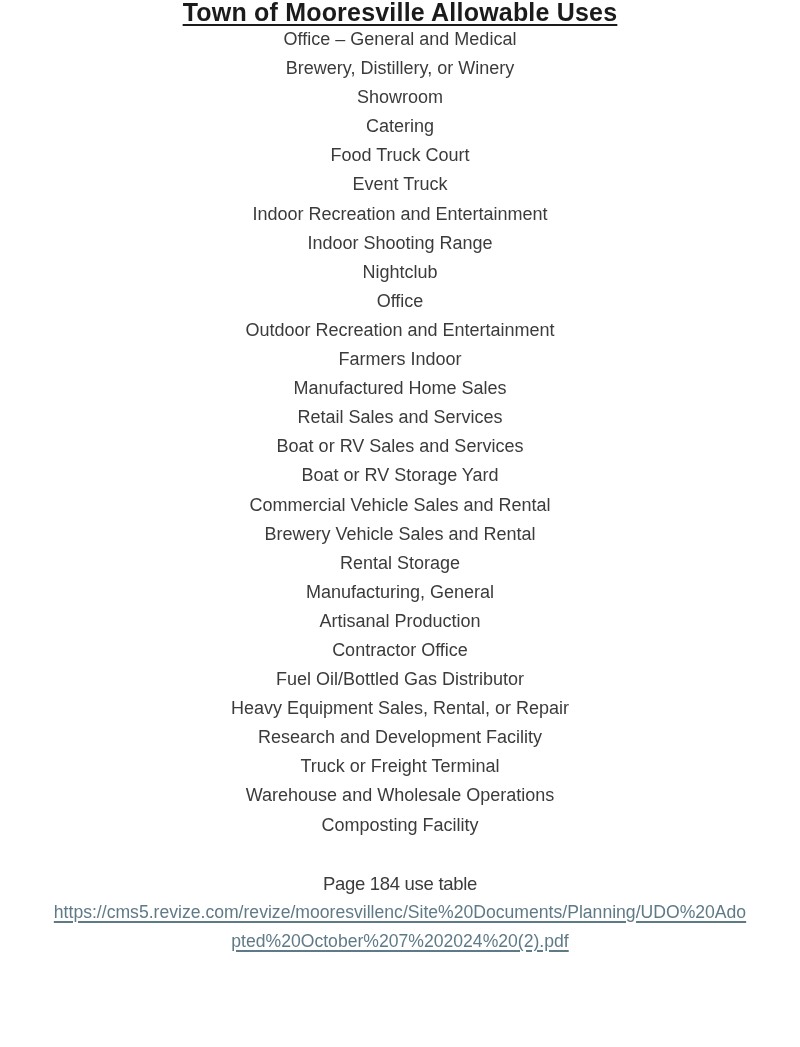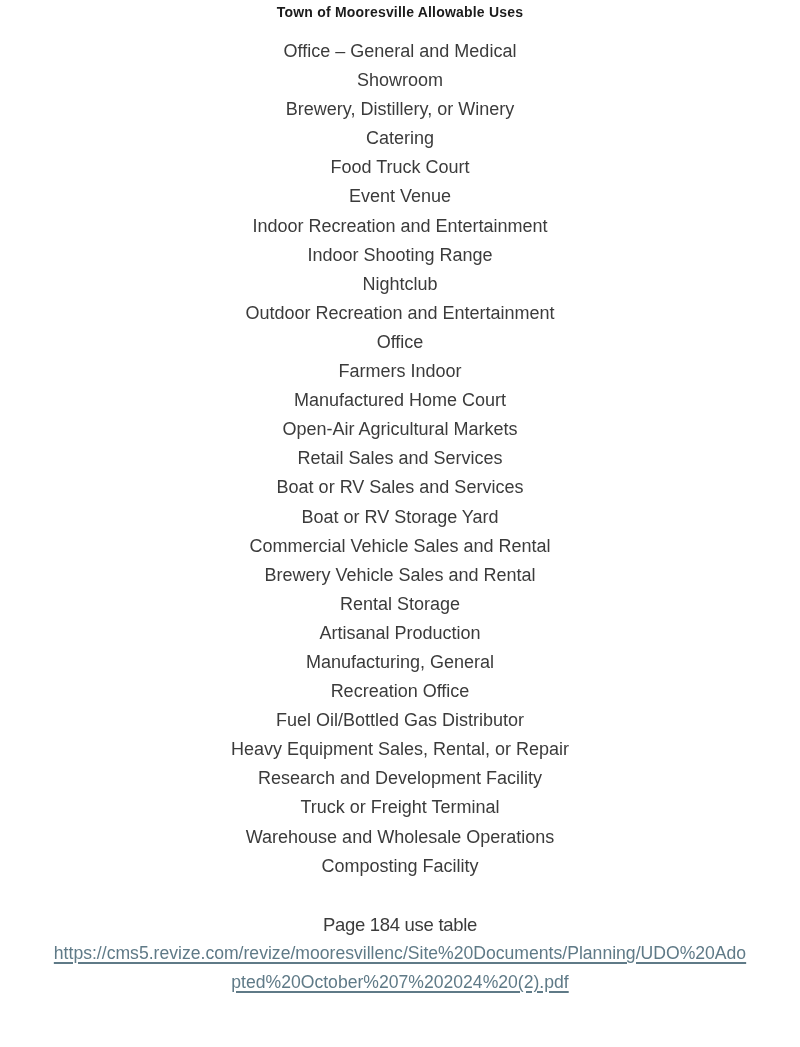--- a/index.html
+++ b/index.html
@@ -14,30 +14,31 @@
     overflow: hidden;
   }
   .page {
     width: 800px;
     height: 1047px;
     text-align: center;
   }
   .title {
     margin: 0;
     padding-top: 0;
-    font-size: 14px;
+    font-size: 25px;
     font-weight: 700;
     letter-spacing: 0.2px;
     line-height: 25px;
     color: var(--title-color, #1b1b1b);
+    text-decoration: underline;
     text-decoration-thickness: 2px;
     text-underline-offset: 3px;
   }
   .uses-list {
-    margin-top: 12px;
+    margin-top: 0;
   }
   .use-item {
     font-size: 18px;
     line-height: 29.1px;
     color: var(--body-color, #3b3b3b);
     white-space: nowrap;
   }
   .footer {
     margin-top: 29px;
   }
@@ -65,42 +66,41 @@
 </style>
 </head>
 <body>
 
 <div class="page">
 
   <h1 class="title">Town of Mooresville Allowable Uses</h1>
 
   <div class="uses-list">
       <div class="use-item">Office – General and Medical</div>
+      <div class="use-item">Brewery, Distillery, or Winery</div>
       <div class="use-item">Showroom</div>
-      <div class="use-item">Brewery, Distillery, or Winery</div>
       <div class="use-item">Catering</div>
       <div class="use-item">Food Truck Court</div>
-      <div class="use-item">Event Venue</div>
+      <div class="use-item">Event Truck</div>
       <div class="use-item">Indoor Recreation and Entertainment</div>
       <div class="use-item">Indoor Shooting Range</div>
       <div class="use-item">Nightclub</div>
+      <div class="use-item">Office</div>
       <div class="use-item">Outdoor Recreation and Entertainment</div>
-      <div class="use-item">Office</div>
       <div class="use-item">Farmers Indoor</div>
-      <div class="use-item">Manufactured Home Court</div>
-      <div class="use-item">Open-Air Agricultural Markets</div>
+      <div class="use-item">Manufactured Home Sales</div>
       <div class="use-item">Retail Sales and Services</div>
       <div class="use-item">Boat or RV Sales and Services</div>
       <div class="use-item">Boat or RV Storage Yard</div>
       <div class="use-item">Commercial Vehicle Sales and Rental</div>
       <div class="use-item">Brewery Vehicle Sales and Rental</div>
       <div class="use-item">Rental Storage</div>
+      <div class="use-item">Manufacturing, General</div>
       <div class="use-item">Artisanal Production</div>
-      <div class="use-item">Manufacturing, General</div>
-      <div class="use-item">Recreation Office</div>
+      <div class="use-item">Contractor Office</div>
       <div class="use-item">Fuel Oil/Bottled Gas Distributor</div>
       <div class="use-item">Heavy Equipment Sales, Rental, or Repair</div>
       <div class="use-item">Research and Development Facility</div>
       <div class="use-item">Truck or Freight Terminal</div>
       <div class="use-item">Warehouse and Wholesale Operations</div>
       <div class="use-item">Composting Facility</div>
     </div>
 
   <div class="footer">
     <div class="page-note">Page 184 use table</div>

